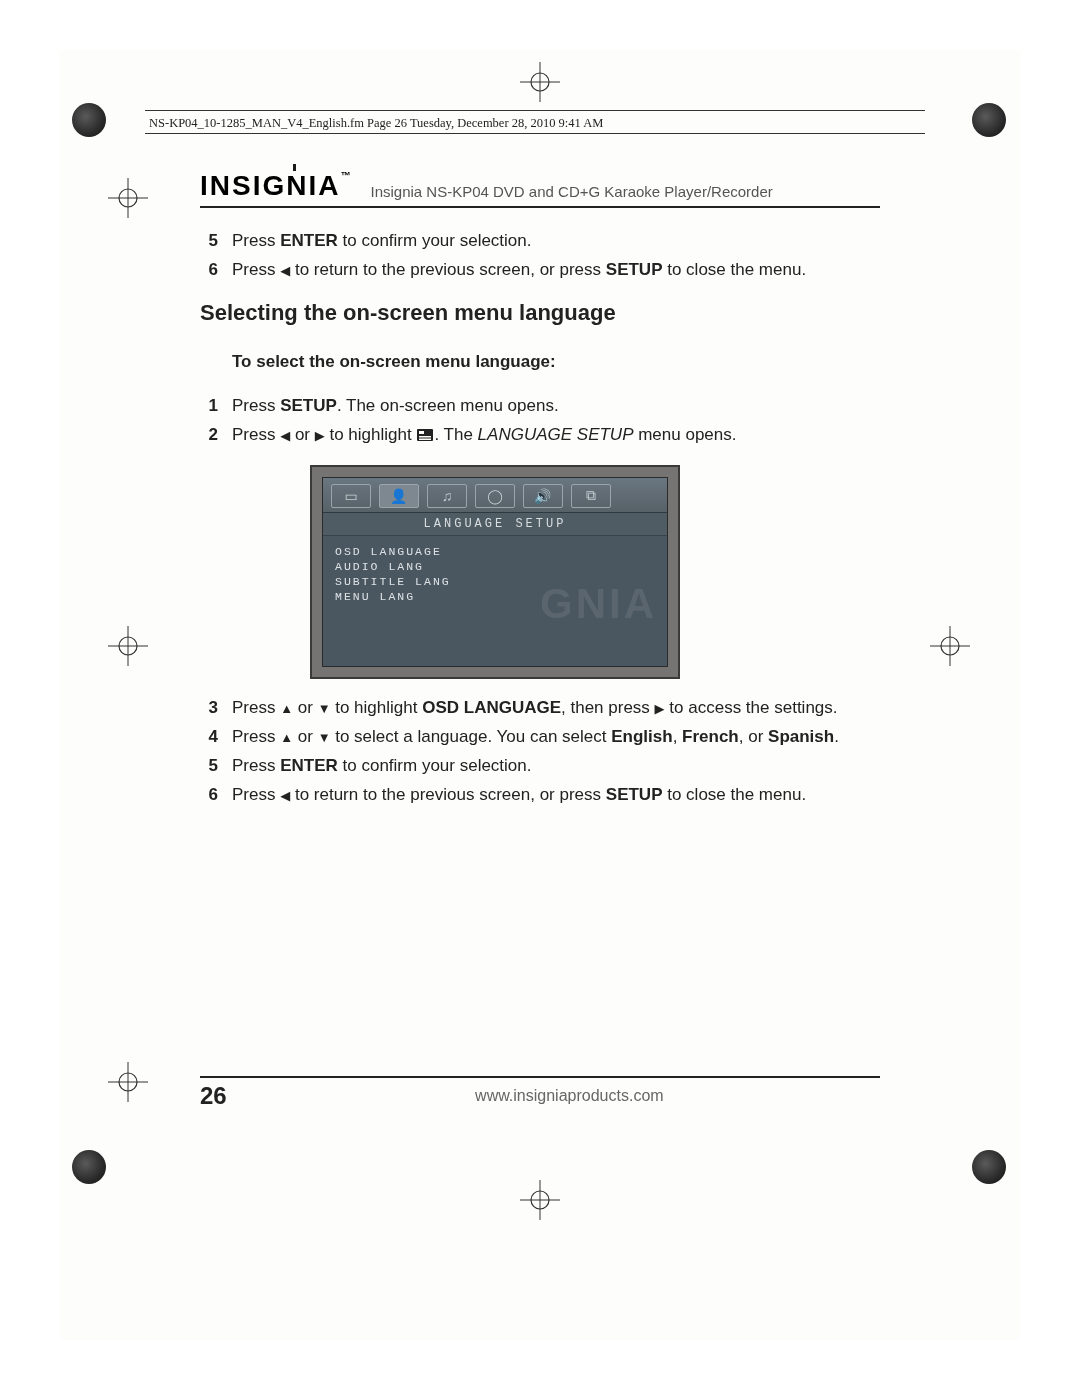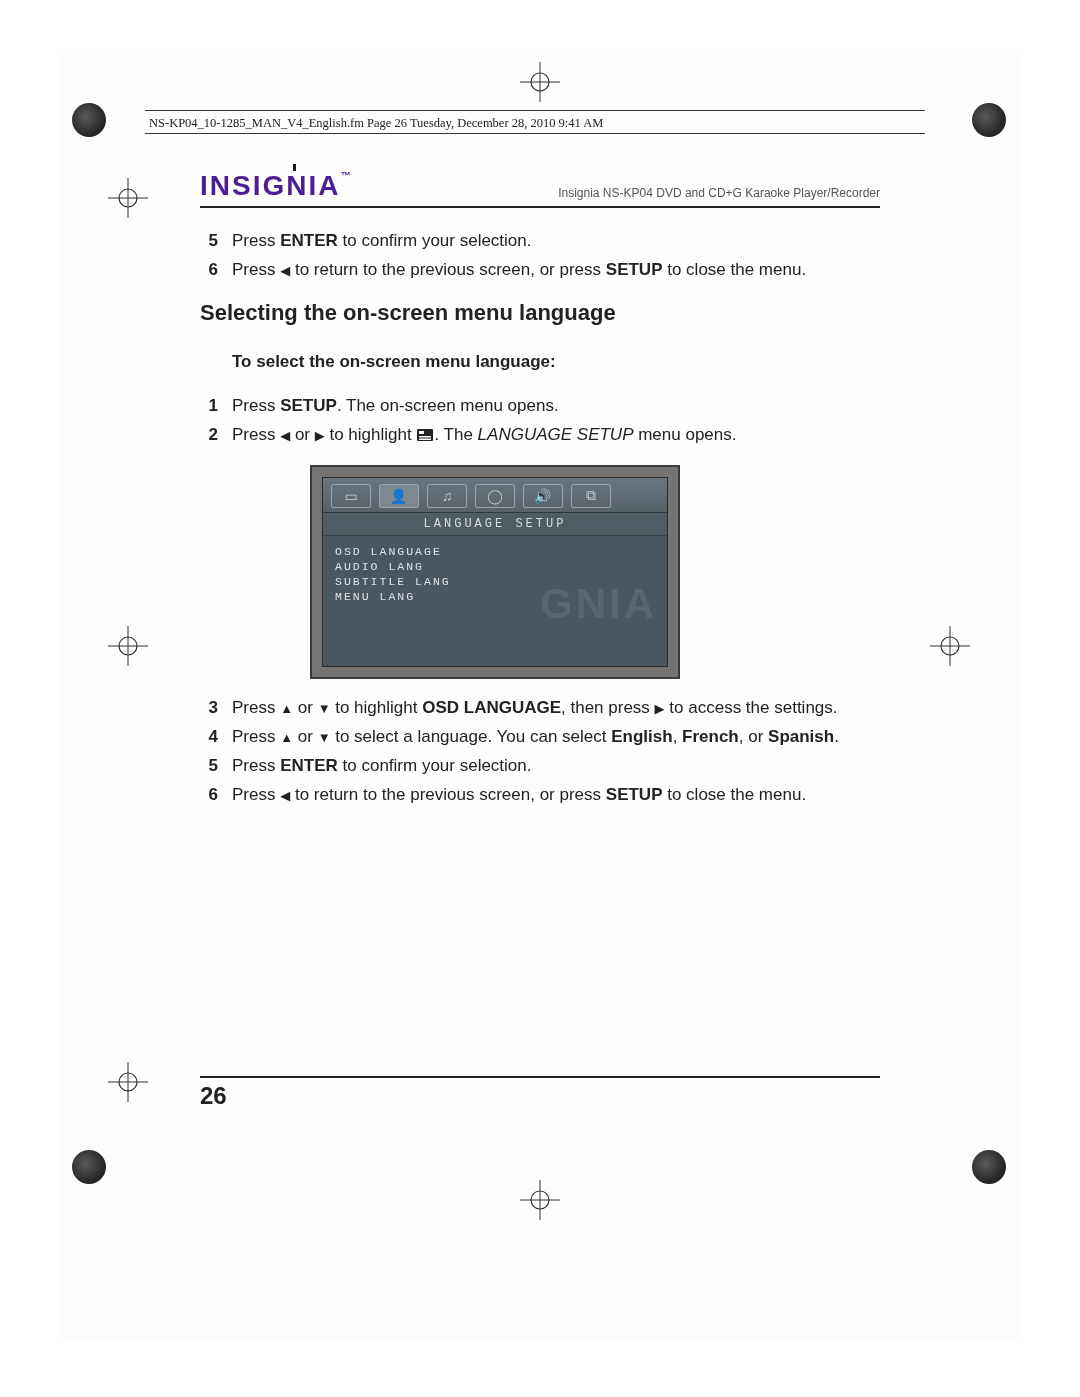--- a/index.html
+++ b/index.html
@@ -52,35 +52,34 @@
     gap: 14px;
     border-bottom: 2px solid #222;
     padding-bottom: 4px;
     margin-bottom: 22px;
   }
   .brand {
     font-family: "Arial Black", Arial, sans-serif;
     font-weight: 900;
     font-size: 28px;
     letter-spacing: 2px;
-    color: #4c1d95;
+    color: #000000;
     position: relative;
     padding-right: 6px;
   }
   .brand .tm { font-size: 10px; vertical-align: top; letter-spacing: 0; }
   .brand .accent {
     position: absolute;
     width: 3px; height: 7px;
     background: #1a1a1a;
     left: 93px; top: -6px;
   }
   .doc-title {
     flex: 1;
-    text-align: right;
-    font-size: 12px;
+    font-size: 15px;
     color: #555;
     font-family: "Segoe UI", Arial, sans-serif;
     padding-bottom: 2px;
   }
   ol.steps {
     list-style: none;
     margin: 0 0 18px 0;
   }
   ol.steps li {
     display: flex;
@@ -337,13 +336,14 @@
       </li>
       <li>
         <span class="num">6</span>
         <span class="body">Press <span class="arrow">◀</span> to return to the previous screen, or press <strong>SETUP</strong> to close the menu.</span>
       </li>
     </ol>
 </div>
 
 <div class="footer">
   <span class="page-num">26</span>
+  <span class="footer-url">www.insigniaproducts.com</span>
 </div>
 
 </body></html>

